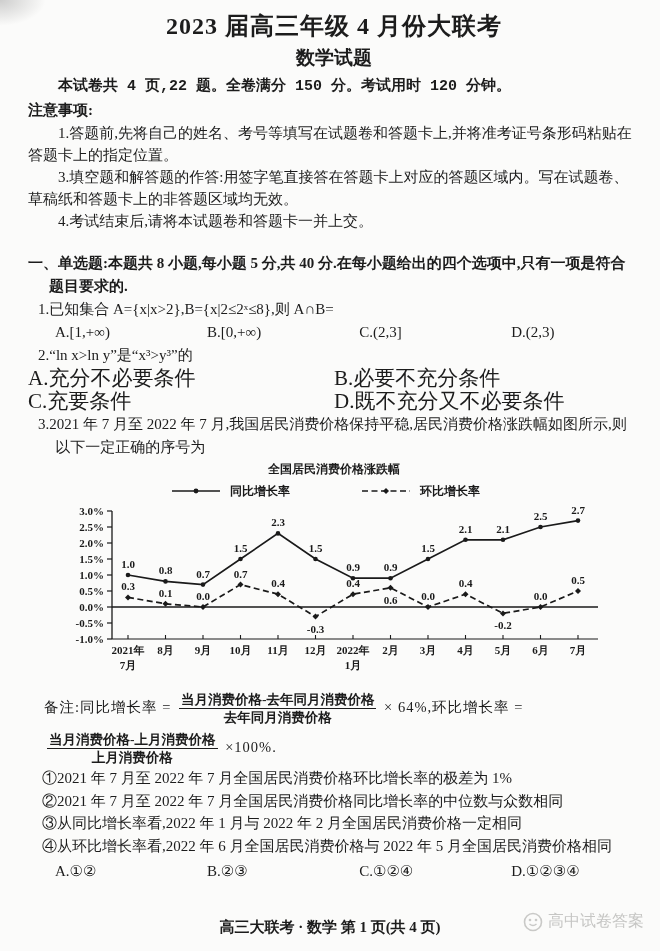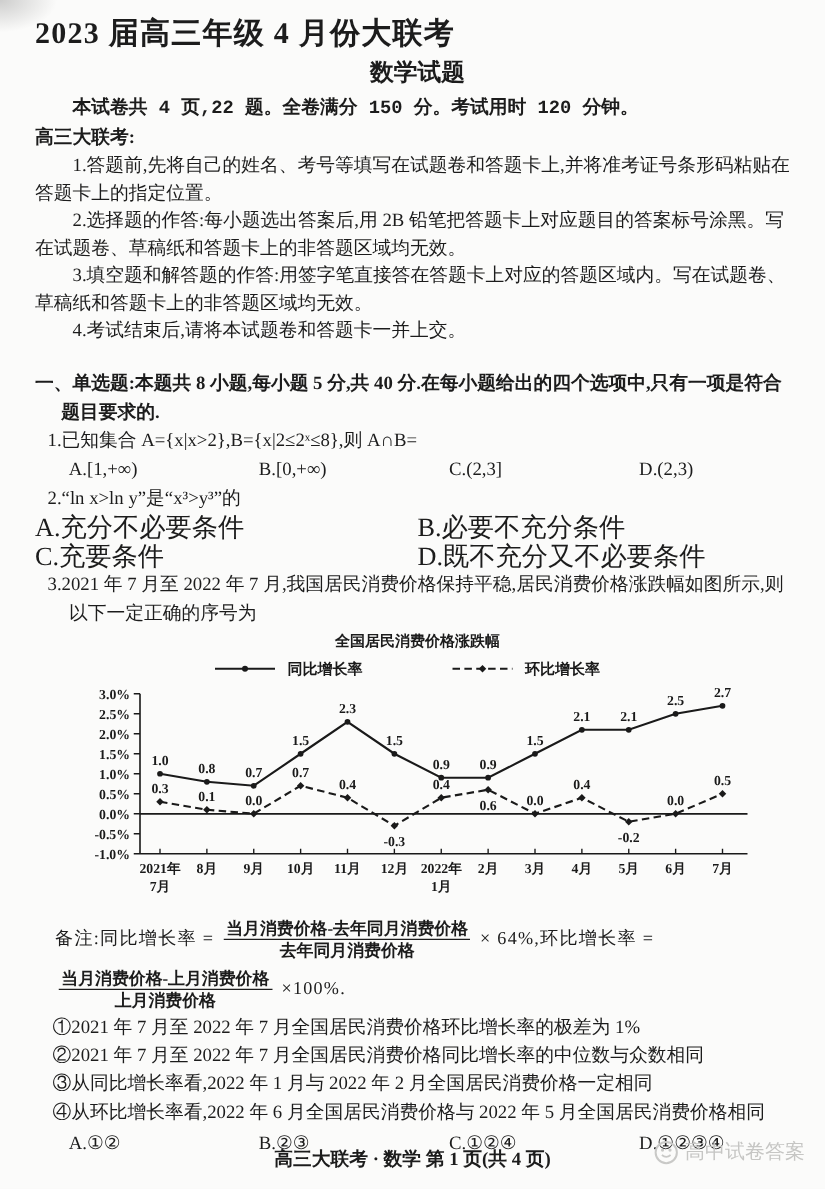--- a/index.html
+++ b/index.html
@@ -6,21 +6,21 @@
   body{width:660px;height:951px;overflow:hidden;background:#f4f4f2;}
   .page{
     position:relative;width:660px;height:951px;box-sizing:border-box;
     padding:8px 20px 0 28px;
     background:#fbfbfa;
     font-family:"Liberation Serif","DejaVu Serif",serif;
     color:#1c1c1c;
   }
   .corner-shade{position:absolute;left:0;top:0;width:46px;height:26px;
     background:radial-gradient(ellipse at 0 0,rgba(120,120,120,.35),rgba(120,120,120,0) 70%);}
-  h1{margin:2px 0 0 0;text-align:left;font-size:24px;font-weight:bold;letter-spacing:1px;}
+  h1{margin:2px 0 0 0;text-align:center;font-size:24px;font-weight:bold;letter-spacing:1px;}
   h2{margin:3px 0 4px 0;text-align:center;font-size:19px;font-weight:bold;}
   p{margin:0;font-size:15px;line-height:22px;}
   .intro{font-weight:bold;text-indent:2em;line-height:24px;font-family:Liberation Mono, monospace;}
   .notice-head{font-weight:bold;line-height:23px;}
   .notice{text-indent:2em;}
   .section-head{font-weight:bold;padding-left:1.4em;text-indent:-1.4em;line-height:23px;margin-top:20px;}
   .stem{margin-left:10px;line-height:23px;}
   .stem.hang{padding-left:1.15em;text-indent:-1.15em;}
   .opts4{display:flex;margin-left:27px;font-size:15px;line-height:23px;}
   .opts4 span:nth-child(1){width:26%;}
@@ -48,23 +48,22 @@
 </head>
 <body>
 
 <div class="page">
   <div class="corner-shade"></div>
 
   <h1>2023 届高三年级 4 月份大联考</h1>
   <h2>数学试题</h2>
 
   <p class="intro">本试卷共 4 页,22 题。全卷满分 150 分。考试用时 120 分钟。</p>
-  <p class="notice-head">高三大联考:</p>
+  <p class="notice-head">注意事项:</p>
   <p class="notice">1.答题前,先将自己的姓名、考号等填写在试题卷和答题卡上,并将准考证号条形码粘贴在答题卡上的指定位置。</p>
-  <p class="notice">2.选择题的作答:每小题选出答案后,用 2B 铅笔把答题卡上对应题目的答案标号涂黑。写在试题卷、草稿纸和答题卡上的非答题区域均无效。</p>
   <p class="notice">3.填空题和解答题的作答:用签字笔直接答在答题卡上对应的答题区域内。写在试题卷、草稿纸和答题卡上的非答题区域均无效。</p>
   <p class="notice">4.考试结束后,请将本试题卷和答题卡一并上交。</p>
 
   <p class="section-head">一、单选题:本题共 8 小题,每小题 5 分,共 40 分.在每小题给出的四个选项中,只有一项是符合题目要求的.</p>
 
   <p class="stem">1.已知集合 A={x|x&gt;2},B={x|2≤2ˣ≤8},则 A∩B=</p>
   <div class="opts4">
     <span>A.[1,+∞)</span>
     <span>B.[0,+∞)</span>
     <span>C.(2,3]</span>

